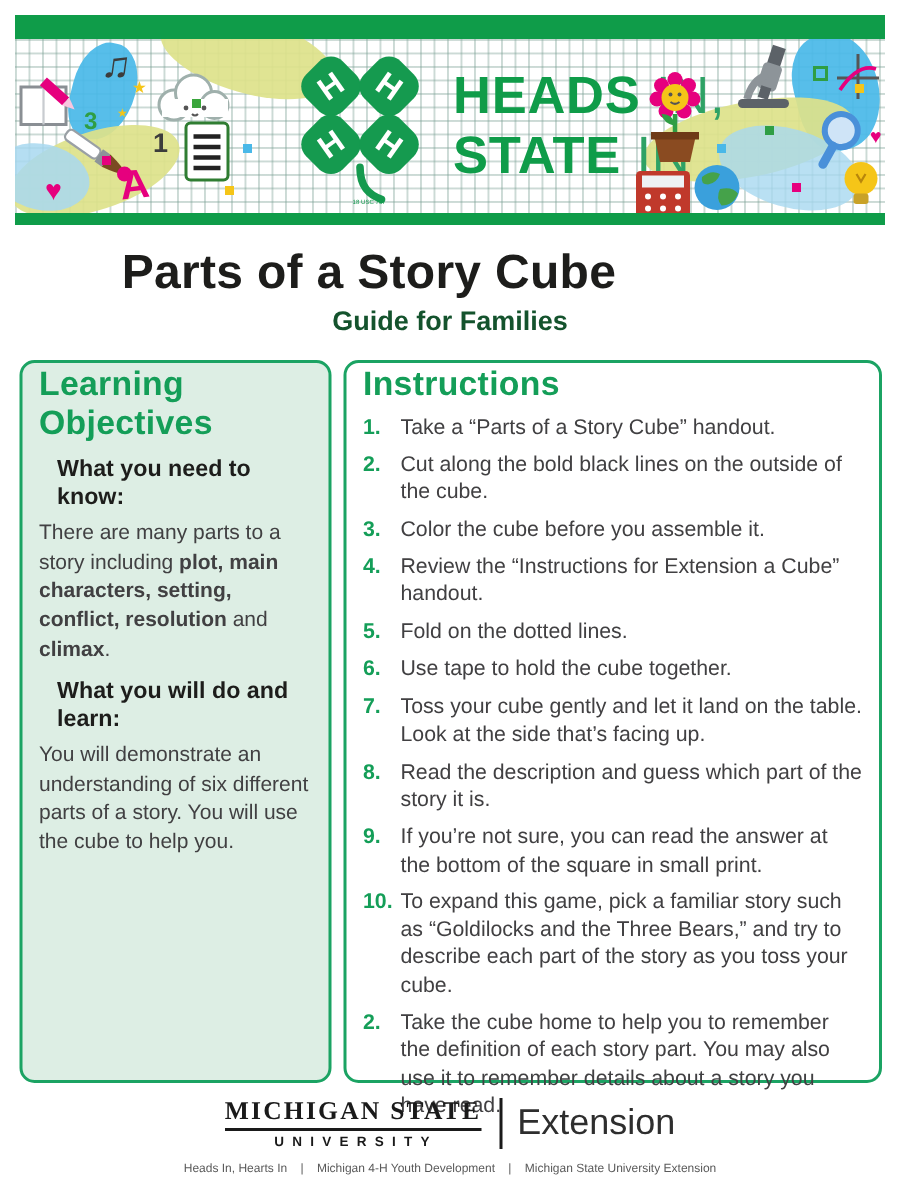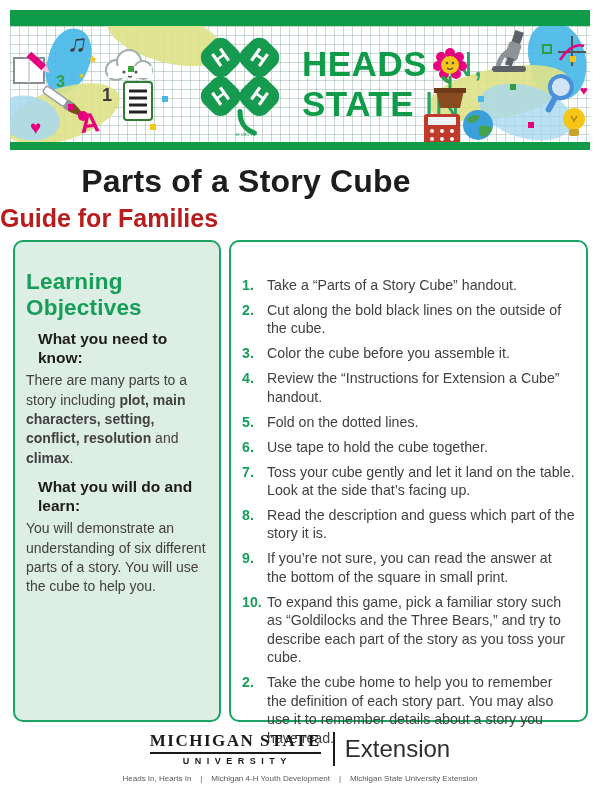--- a/index.html
+++ b/index.html
@@ -38,26 +38,26 @@
 
   
   .clover{position:absolute;left:178px;top:2px;}
   .banner-title{position:absolute;left:292px;top:18px;width:286px;font-weight:700;
     font-size:35px;letter-spacing:.5px;color:var(--green-bar);line-height:40px;white-space:nowrap;}
   .banner-title .light{font-weight:400;color:var(--green-light);}
 
   
   .doc-title{position:absolute;left:0;top:163px;width:492px;text-align:center;
     font-size:32px;font-weight:700;color:var(--near-black);letter-spacing:.2px;}
-  .doc-subtitle{position:absolute;left:0;top:204px;width:600px;text-align:left;
-    font-size:25px;font-weight:700;color:#b91c1c;}
+  .doc-subtitle{position:absolute;left:0;top:204px;width:600px;text-align:center;
+    font-size:18px;font-weight:700;color:#14532d;}
 
   
   .content{position:absolute;left:13px;top:240px;width:575px;height:482px;display:flex;gap:8px;}
-  .box{border:2px solid var(--box-border);border-radius:10px;padding:27px 11px;}
+  .box{border:2px solid var(--box-border);border-radius:10px;padding:1px 11px;}
   .box.mint{width:208px;flex:none;background:var(--mint-bg);}
   .box.white{flex:1;background:#fff;}
   .box-heading{font-size:22.5px;line-height:1.14;font-weight:700;color:var(--green-heading);letter-spacing:.2px;}
   .box h4{font-size:15.5px;line-height:1.2;font-weight:700;color:var(--near-black);margin:10px 12px 4px;}
   .box p{font-size:14px;line-height:1.38;color:var(--body-text);}
   .box p b{color:var(--body-text);}
   ol.steps{list-style:none;margin-top:7px;}
   ol.steps li{display:grid;grid-template-columns:25px 1fr;margin-bottom:6.5px;
     font-size:14.2px;line-height:1.3;color:var(--body-text);}
   ol.steps .num{font-weight:700;color:var(--green-heading);}
@@ -234,20 +234,21 @@
   <main class="content">
     <section class="box mint">
       <h3 class="box-heading">Learning Objectives</h3>
       <h4>What you need to know:</h4>
       <p><span>There are many parts to a story including </span><b>plot, main characters, setting, conflict, resolution</b><span> and </span><b>climax</b><span>.</span></p>
       <h4>What you will do and learn:</h4>
       <p>You will demonstrate an understanding of six different parts of a story. You will use the cube to help you.</p>
     </section>
 
     <section class="box white">
+      <h3 class="box-heading">Instructions</h3>
       <ol class="steps">
           <li>
             <span class="num">1.</span>
             <span>Take a “Parts of a Story Cube” handout.</span>
           </li>
           <li>
             <span class="num">2.</span>
             <span>Cut along the bold black lines on the outside of the cube.</span>
           </li>
           <li>

